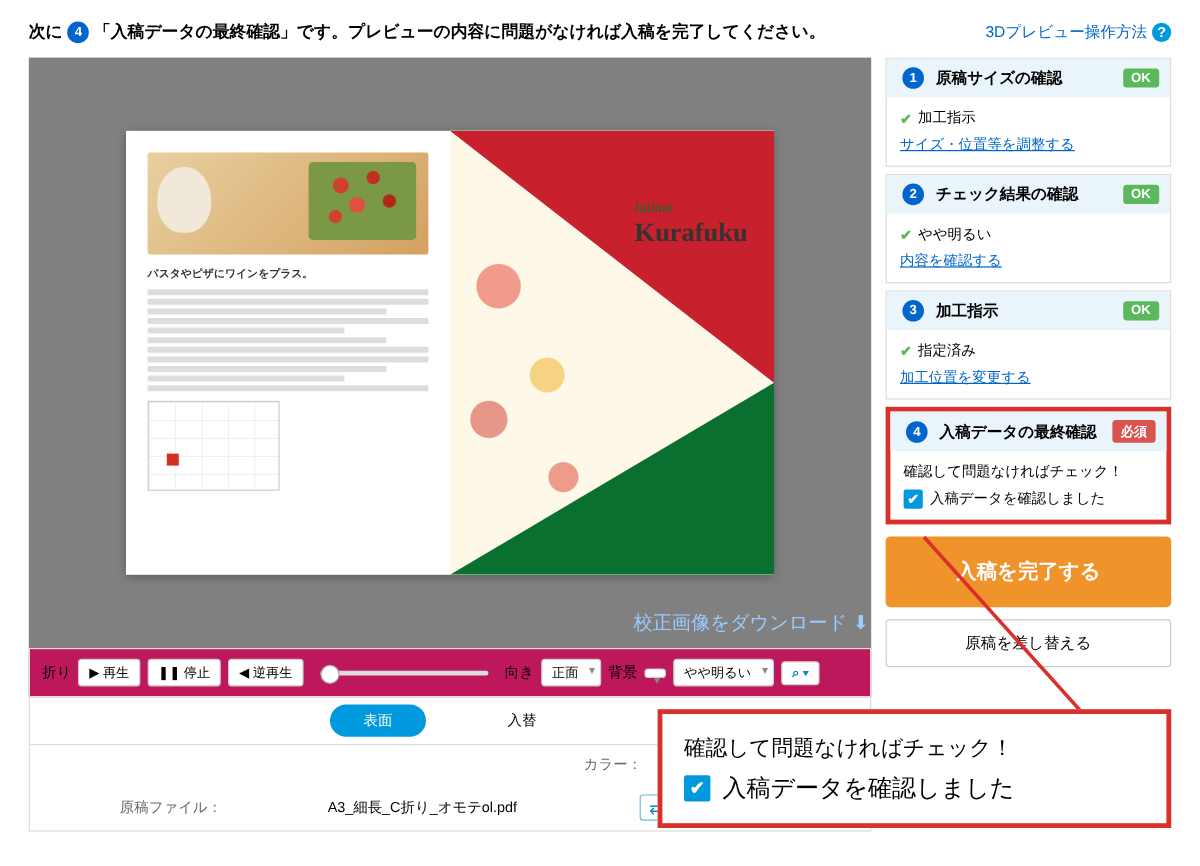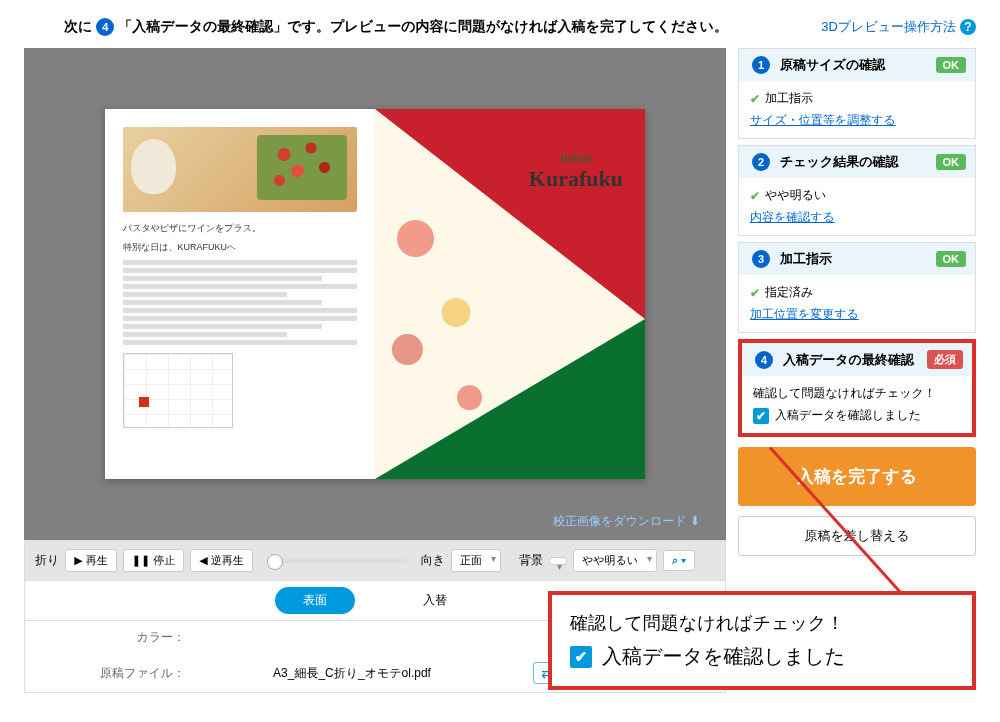--- a/index.html
+++ b/index.html
@@ -1,57 +1,57 @@
 <!DOCTYPE html>
 <html><head>
 <meta charset="utf-8">
 <style>
 * { margin: 0; padding: 0; box-sizing: border-box; }
 body { font-family: "Hiragino Sans", "Meiryo", sans-serif; font-size: 13px; background: #fff; }
 .container { width: 1000px; height: 722px; position: relative; padding: 18px 24px; }
 .header { display: flex; justify-content: space-between; align-items: center; margin-bottom: 12px; }
-.header-left { display: flex; align-items: flex-end; font-weight: bold; font-size: 14px; margin-left: 40px; }
+.header-left { display: flex; align-items: flex-end; font-weight: bold; font-size: 14px; }
 .step-num { width: 18px; height: 18px; border-radius: 50%; background: #0066cc; color: #fff; display: inline-flex; align-items: center; justify-content: center; font-size: 11px; font-weight: bold; margin: 0 4px; }
 .help-link { color: #0066cc; font-size: 13px; display:flex; align-items:center;margin-left:36px; }
 .help-icon { width:16px; height:16px; border-radius:50%; background:#0099dd; color:#fff; display:inline-flex; align-items:center; justify-content:center; font-size:12px; margin-left:4px; font-weight:bold;}
 .main { display: flex; gap: 12px; }
 .preview-col { flex: 1; }
 .preview-frame { background: #808080; height: 492px; position: relative; display:flex; align-items:center; justify-content:center; }
 .doc { background:#fff; width:540px; height:370px; display:flex; box-shadow:0 2px 8px rgba(0,0,0,0.3); }
 .doc-left { width:50%; padding:18px; font-size:8px; color:#555; }
 .doc-photo { width:100%; height:85px; background:linear-gradient(135deg,#e8d0a0,#d4a060); border-radius:2px; margin-bottom:10px; position:relative; overflow:hidden;}
 .doc-photo::before{content:"";position:absolute;left:8px;top:12px;width:45px;height:55px;background:#f0e8d8;border-radius:50% 50% 45% 45%;}
 .doc-photo::after{content:"";position:absolute;right:10px;top:8px;width:90px;height:65px;background:radial-gradient(circle at 30% 30%,#d04030 6px,transparent 7px),radial-gradient(circle at 60% 20%,#c03020 5px,transparent 6px),radial-gradient(circle at 45% 55%,#e05040 6px,transparent 7px),radial-gradient(circle at 75% 50%,#b02818 5px,transparent 6px),radial-gradient(circle at 25% 70%,#d04030 5px,transparent 6px),#7a9845;border-radius:4px;}
-.doc-title { font-weight:normal; font-size:9px; margin-bottom:6px; color:#333;}
+.doc-title { font-weight:bold; font-size:9px; margin-bottom:6px; color:#333;}
 .doc-lines div{height:5px;background:#ddd;margin-bottom:3px;border-radius:1px;}
 .doc-lines div:nth-child(3n){width:85%;}
 .doc-lines div:nth-child(5n){width:70%;}
 .doc-map{width:110px;height:75px;border:1px solid #ccc;margin-top:8px;position:relative;background:linear-gradient(#eee 1px,transparent 1px) 0 0/100% 15px,linear-gradient(90deg,#eee 1px,transparent 1px) 0 0/22px 100%;}
 .doc-map::after{content:"";position:absolute;left:15px;bottom:20px;width:10px;height:10px;background:#d03020;}
 .doc-right { width:50%; position:relative; overflow:hidden; background:#fdf8e8;}
 .tri-red{position:absolute;top:0;right:0;width:0;height:0;border-left:270px solid transparent;border-top:210px solid #c8202c;}
 .tri-green{position:absolute;bottom:0;right:0;width:0;height:0;border-left:270px solid transparent;border-bottom:160px solid #0a7030;}
 .veg{position:absolute;inset:0;background:radial-gradient(circle at 15% 35%,#e84030 18px,transparent 19px),radial-gradient(circle at 30% 55%,#f0b020 14px,transparent 15px),radial-gradient(circle at 12% 65%,#d03828 15px,transparent 16px),radial-gradient(circle at 35% 78%,#e04030 12px,transparent 13px);opacity:0.5;}
-.logo{position:absolute;top:42px;right:22px;text-align:center;}
+.logo{position:absolute;top:57px;right:22px;text-align:left;}
 .logo-it{font-style:italic;color:#0a7030;font-size:12px;font-family:cursive;}
 .logo-main{font-weight:bold;font-size:22px;color:#333;font-family:Georgia,serif;}
-.dl-link { position:absolute; right:26px; bottom:10px; color:#99ccff; font-size:12px; }
-.toolbar1 { display:flex; align-items:center; padding:8px 10px; border:1px solid #ddd; gap:6px; background:#e5e5e5;}
+.dl-link { position:absolute; right:2px; bottom:10px; color:#99ccff; font-size:16px; }
+.toolbar1 { display:flex; align-items:center; padding:8px 10px; border:1px solid #ddd; gap:6px; background:#be185d;}
 .tb-btn { border:1px solid #ccc; background:#fff; border-radius:3px; padding:3px 8px; font-size:11px; display:inline-flex; align-items:center; gap:3px; cursor:pointer;}
 .tb-label{font-size:12px;}
 .slider { flex:0 0 140px; height:4px; background:#ddd; border-radius:2px; position:relative; margin:0 8px;}
 .slider::after{content:"";position:absolute;left:0;top:-5px;width:14px;height:14px;background:#fff;border:1px solid #aaa;border-radius:50%;}
 .tb-sel{border:1px solid #ccc;padding:3px 18px 3px 8px;font-size:11px;border-radius:3px;position:relative;background:#fff;}
 .tb-sel::after{content:"▾";position:absolute;right:4px;top:3px;font-size:10px;color:#888;}
 .toolbar2{display:flex;align-items:center;padding:6px 24px;border:1px solid #ddd;border-top:none;}
 .tabs{display:flex;flex:1;justify-content:center;gap:40px;}
 .tab{padding:5px 28px;border-radius:14px;font-size:12px;cursor:pointer;}
 .tab.active{background:#0099dd;color:#fff;}
 .meta{border:1px solid #ddd;border-top:none;}
-.meta-row{display:flex;align-items:center;padding:8px 10px;}
+.meta-row{display:flex;align-items:center;padding:8px 10px;justify-content:flex-end;}
 .meta-label{width:150px;text-align:right;font-size:12px;color:#666;}
 .meta-val{flex:1;text-align:center;font-size:12px;display:flex;align-items:center;justify-content:center;gap:6px;}
 .swap-btn{width:28px;height:22px;border:1px solid #6bb8e0;border-radius:3px;color:#0088cc;display:flex;align-items:center;justify-content:center;margin:0 14px;font-size:14px;}
 .color-dot{width:16px;height:16px;border-radius:50%;background:conic-gradient(#e74c3c 0 90deg,#f1c40f 90deg 180deg,#2ecc71 180deg 270deg,#3498db 270deg 360deg);}
 .side { width:238px; }
 .step-block{border:1px solid #ddd;margin-bottom:6px;}
 .step-head{background:#eaf4fb;padding:7px 9px;display:flex;align-items:center;gap:6px;font-size:13px;font-weight:bold;}
 .ok-badge{background:#5cb85c;color:#fff;padding:2px 7px;border-radius:3px;font-size:11px;margin-left:auto;font-weight:bold;}
 .req-badge{background:#d9534f;color:#fff;padding:2px 7px;border-radius:3px;font-size:11px;margin-left:auto;font-weight:bold;}
 .step-body{padding:9px 11px;font-size:12px;}
@@ -88,21 +88,20 @@
     </a>
   </div>
 
   <div class="main">
     <div class="preview-col">
       <div class="preview-frame">
         <div class="doc">
           <div class="doc-left">
             <div class="doc-photo"></div>
             <div class="doc-title">パスタやピザにワインをプラス。</div>
-            <div class="doc-title">特別な日は、KURAFUKUへ</div>
             <div class="doc-lines">
                 <div></div>
                 <div></div>
                 <div></div>
                 <div></div>
                 <div></div>
                 <div></div>
                 <div></div>
                 <div></div>
                 <div></div>
@@ -125,21 +124,21 @@
       </div>
 
       <div class="toolbar1">
         <span class="tb-label">折り</span>
         <button class="tb-btn">▶ <span>再生</span></button>
         <button class="tb-btn">❚❚ <span>停止</span></button>
         <button class="tb-btn">◀ <span>逆再生</span></button>
         <div class="slider"></div>
         <span class="tb-label">向き</span>
         <div class="tb-sel">正面</div>
-        <span class="tb-label" style="margin-left:12px">背景</span>
+        <span class="tb-label" style="">背景</span>
         <div class="tb-sel" style="width:18px;padding:3px 4px;"></div>
         <div class="tb-sel">やや明るい</div>
         <button class="tb-btn search-ic">⌕ ▾</button>
       </div>
 
       <div class="toolbar2">
         <div class="tabs">
           <div class="tab active">表面</div>
           <div class="tab">入替</div>
         </div>

